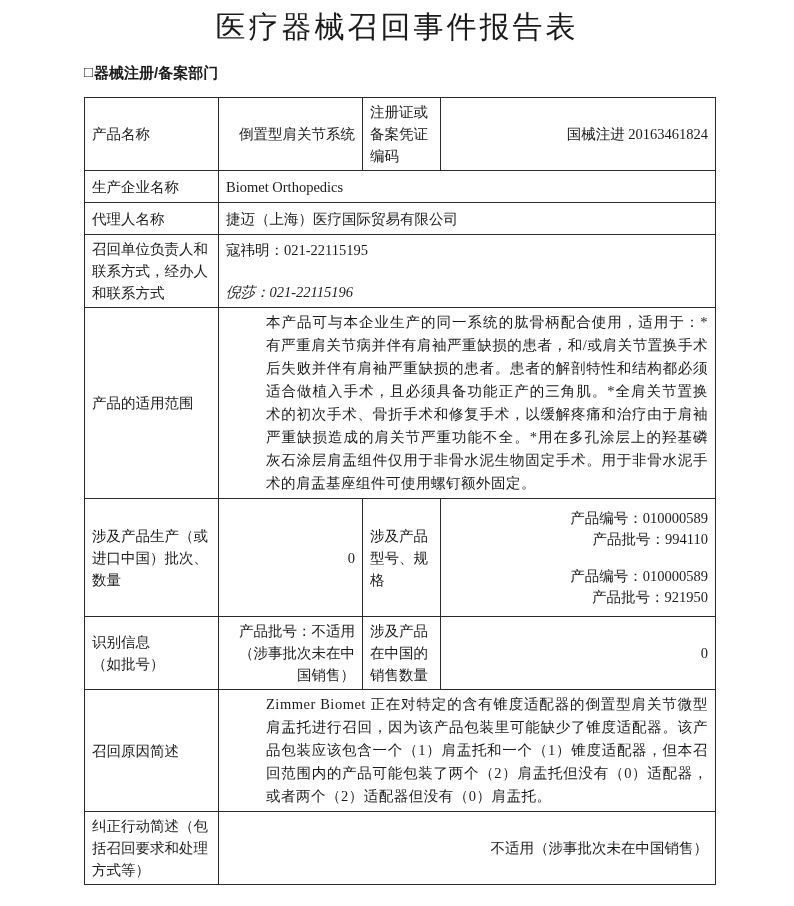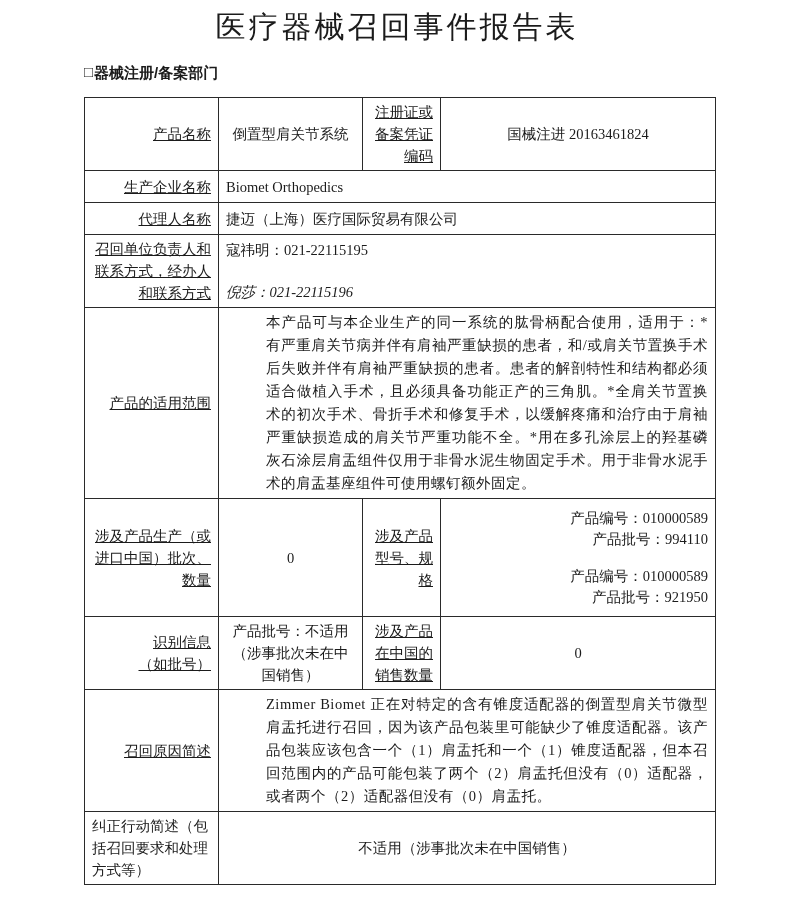--- a/index.html
+++ b/index.html
@@ -41,22 +41,22 @@
     table-layout:fixed;
   }
   table.form-table td{
     border:1.5px solid #2a2a2a;
     font-size:14.5px;
     line-height:22px;
     padding:3px 7px;
     vertical-align:middle;
     overflow:hidden;
   }
-  td.lbl{text-align:right;text-decoration:underline;}
-  td.val-center{text-align:center;}
+  td.lbl{text-align:left;}
+  td.val-center{text-align:right;}
   td.val-left{text-align:left;}
   .para{
     text-align:justify;
     letter-spacing:0.5px;
     line-height:23px;
     margin-left:40px;
   }
   .gap-top{margin-top:20px;font-style:italic;}
   .models-cell div{text-align:right;line-height:21px;}
   .models-gap{margin-top:16px;}

